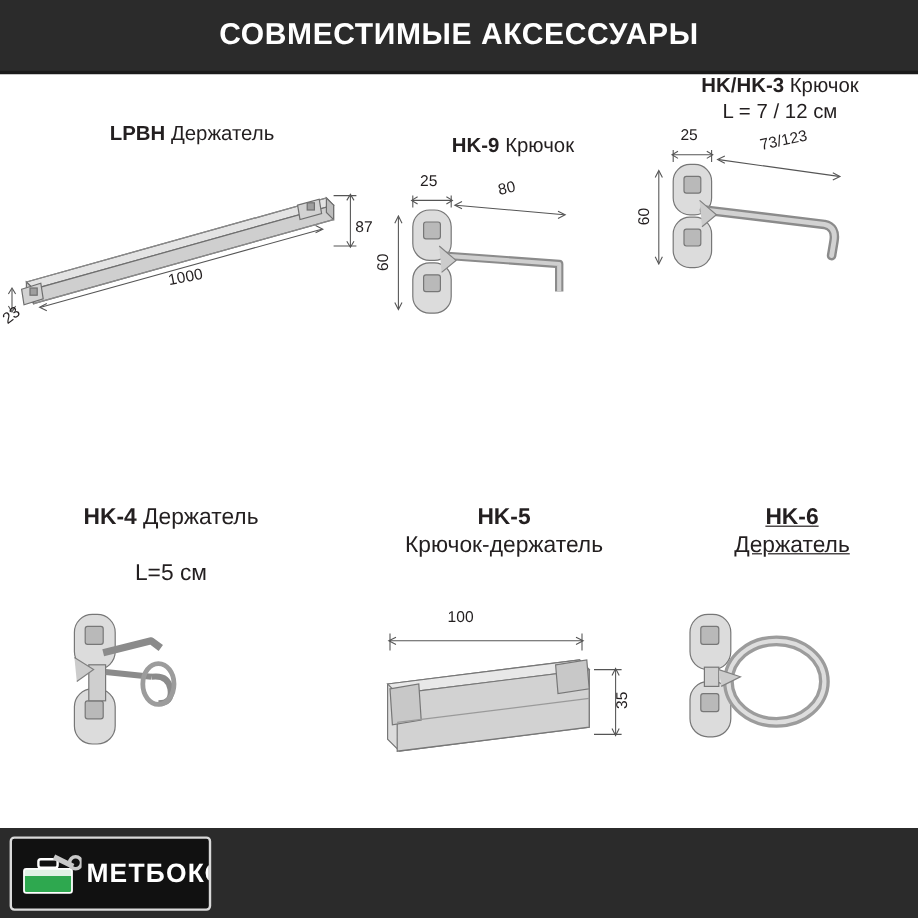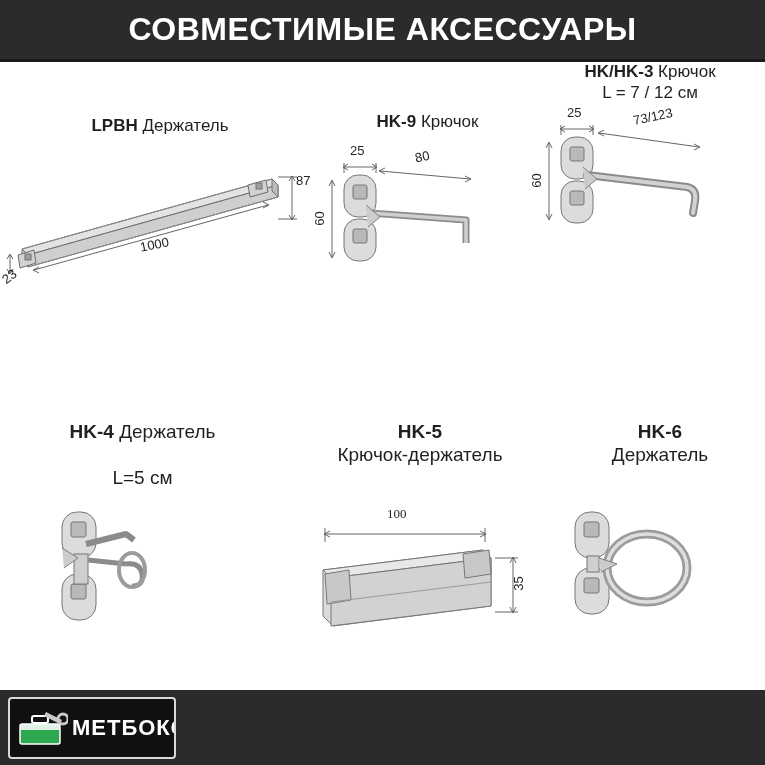--- a/index.html
+++ b/index.html
@@ -19,21 +19,21 @@
     width: 765px;
     height: 62px;
     background: #2b2b2b;
     display: flex;
     align-items: center;
     justify-content: center;
     border-bottom: 3px solid #1a1a1a;
   }
   .header-title {
     color: #ffffff;
-    font-size: 32px;
+    font-size: 25px;
     font-weight: bold;
     letter-spacing: 0.5px;
     text-transform: uppercase;
   }
 
   
   .content {
     position: relative;
     width: 765px;
     height: 628px;
@@ -120,21 +120,21 @@
 
 <div class="header">
   <div class="header-title">СОВМЕСТИМЫЕ АКСЕССУАРЫ</div>
 </div>
 
 <div class="content">
 
   <div class="row" style="height:300px;">
 
     <div class="cell" style="width:320px;">
-      <div class="title-block" style="margin-top:54px;">
+      <div class="title-block" style="margin-top:40px;">
         <span class="code">LPBH</span>
         <span>Держатель</span><br>
       </div>
       <div class="fig" style="height:150px;">
         <svg width="320" height="150" viewBox="0 0 320 150">
 
           <g stroke="#6f6f6f" fill="#d8d8d8" stroke-width="1">
             <polygon points="22,112 272,42 278,48 28,118" fill="#e3e3e3"></polygon>
             <polygon points="22,112 28,118 28,130 22,124" fill="#c9c9c9"></polygon>
             <polygon points="28,118 278,48 278,60 28,130" fill="#cfcfcf"></polygon>
@@ -159,21 +159,21 @@
 
             <line x1="34" y1="133" x2="268" y2="68"></line>
             <polyline points="39,130 33,133 39,136"></polyline>
             <polyline points="263,65 269,68 263,71"></polyline>
 
             <line x1="10" y1="118" x2="10" y2="136"></line>
             <polyline points="7,122 10,117 13,122"></polyline>
             <polyline points="7,132 10,137 13,132"></polyline>
           </g>
         </svg>
-        <div class="dim" style="left:296px; top:36px;">87</div>
+        <div class="dim" style="left:296px; top:58px;">87</div>
         <div class="dim rot-slope" style="left:140px; top:100px;">1000</div>
         <div class="dim rot-45" style="left:2px; top:132px;">23</div>
       </div>
     </div>
 
     <div class="cell" style="width:215px;">
       <div class="title-block" style="margin-top:50px;">
         <span class="code">HK-9</span>
         <span>Крючок</span>
       </div>
@@ -306,26 +306,26 @@
             <line x1="40" y1="30" x2="40" y2="16"></line>
             <line x1="200" y1="30" x2="200" y2="16"></line>
 
             <line x1="228" y1="46" x2="228" y2="100"></line>
             <polyline points="225,51 228,45 231,51"></polyline>
             <polyline points="225,95 228,101 231,95"></polyline>
             <line x1="210" y1="46" x2="233" y2="46"></line>
             <line x1="210" y1="100" x2="233" y2="100"></line>
           </g>
         </svg>
-        <div class="dim" style="left:102px; top:-6px;font-family:Liberation Serif, serif;">100</div>
+        <div class="dim" style="left:88px; top:-6px;">100</div>
         <div class="dim rot-90" style="left:226px; top:64px;">35</div>
       </div>
     </div>
 
-    <div class="cell" style="width:210px;">
+    <div class="cell" style="width:210px;text-decoration:underline;">
       <div class="title-block title-big" style="margin-top:58px;">
         <span class="code">HK-6</span><br>
         <span>Держатель</span>
       </div>
       <div class="fig" style="height:170px; margin-top:40px;">
         <svg width="210" height="150" viewBox="0 0 210 150">
           <g stroke="#777" stroke-width="1">
             <rect x="20" y="6" width="34" height="46" rx="15" fill="#dcdcdc"></rect>
             <rect x="20" y="62" width="34" height="46" rx="15" fill="#dcdcdc"></rect>
             <rect x="29" y="16" width="15" height="15" rx="2" fill="#b9b9b9"></rect>

